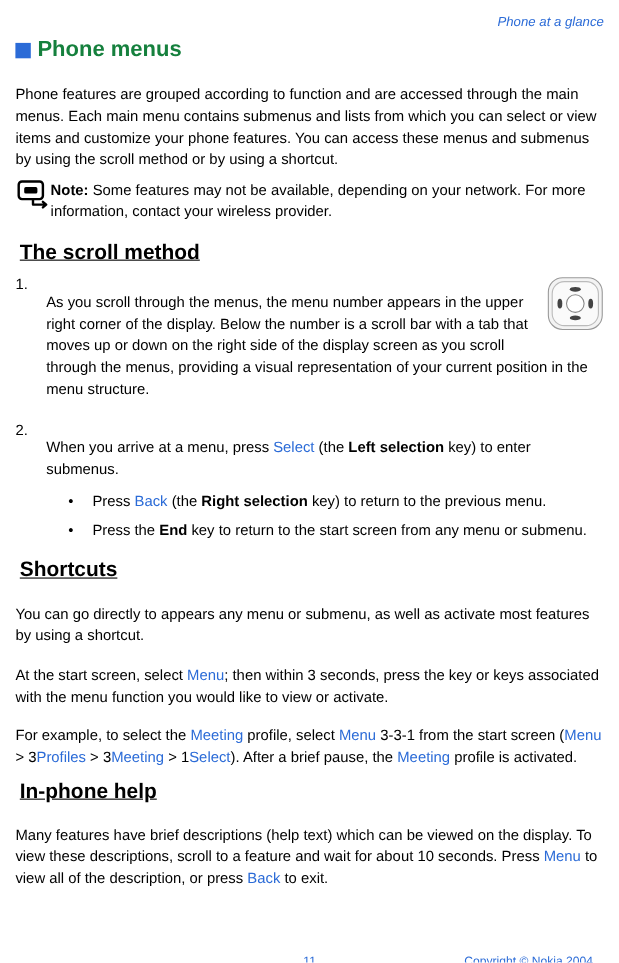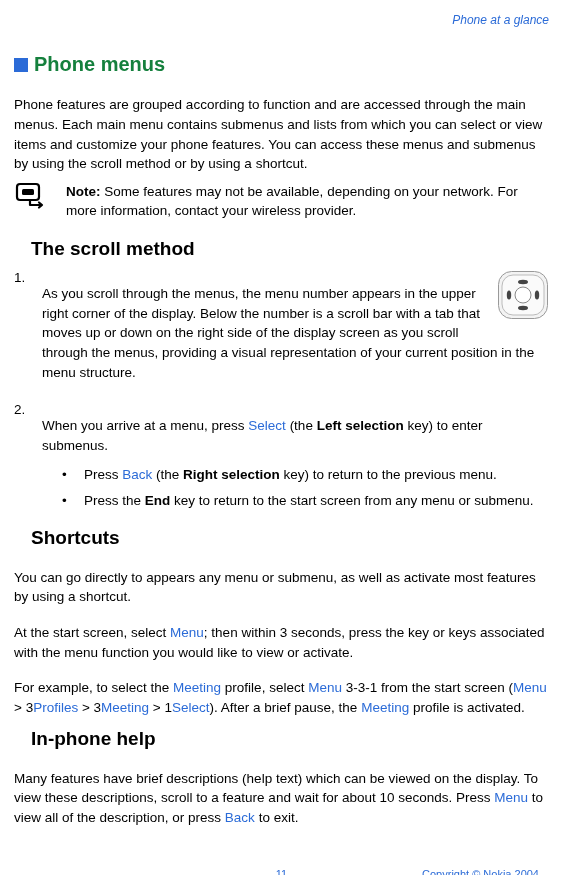--- a/index.html
+++ b/index.html
@@ -12,52 +12,53 @@
       color: #000;
       padding: 12px 14px 8px 14px;
       position: relative;
       background: #fff;
     }
     .header-right {
       text-align: right;
       color: #2b6bd7;
       font-style: italic;
       font-size: 12px;
-      margin-bottom: 21px;
+      margin-bottom: 2px;
     }
     .section-title {
       color: #15803d;
       font-size: 20px;
       font-weight: bold;
       margin-bottom: 6px;
       display: flex;
       align-items: center;
       gap: 6px;
     }
     .square-bullet {
       display: inline-block;
       width: 14px; height: 14px;
       background: #2b6bd7;
     }
     p { margin-bottom: 8px; margin-top: 16px; }
     .note-row {
       display: flex;
-      gap: 20px;
+      gap: 0;
       align-items: flex-start;
       margin: 8px 0 14px 0;
     }
     .note-icon {
       flex: 0 0 32px;
     }
     .note-text { flex: 1; }
     .bold { font-weight: bold; }
     .subheading {
       font-size: 19px;
       font-weight: bold;
-      margin: 8px 0 6px 17px;
+      text-decoration: underline;
+      margin: 8px 0 6px 4px;
     }
     .link-color { color: #2b6bd7; }
     ol { list-style: none; }
     ol > li {
       display: flex;
       gap: 8px;
       margin-bottom: 8px;
     }
     .li-num { flex: 0 0 20px; }
     .li-body { flex: 1; }

